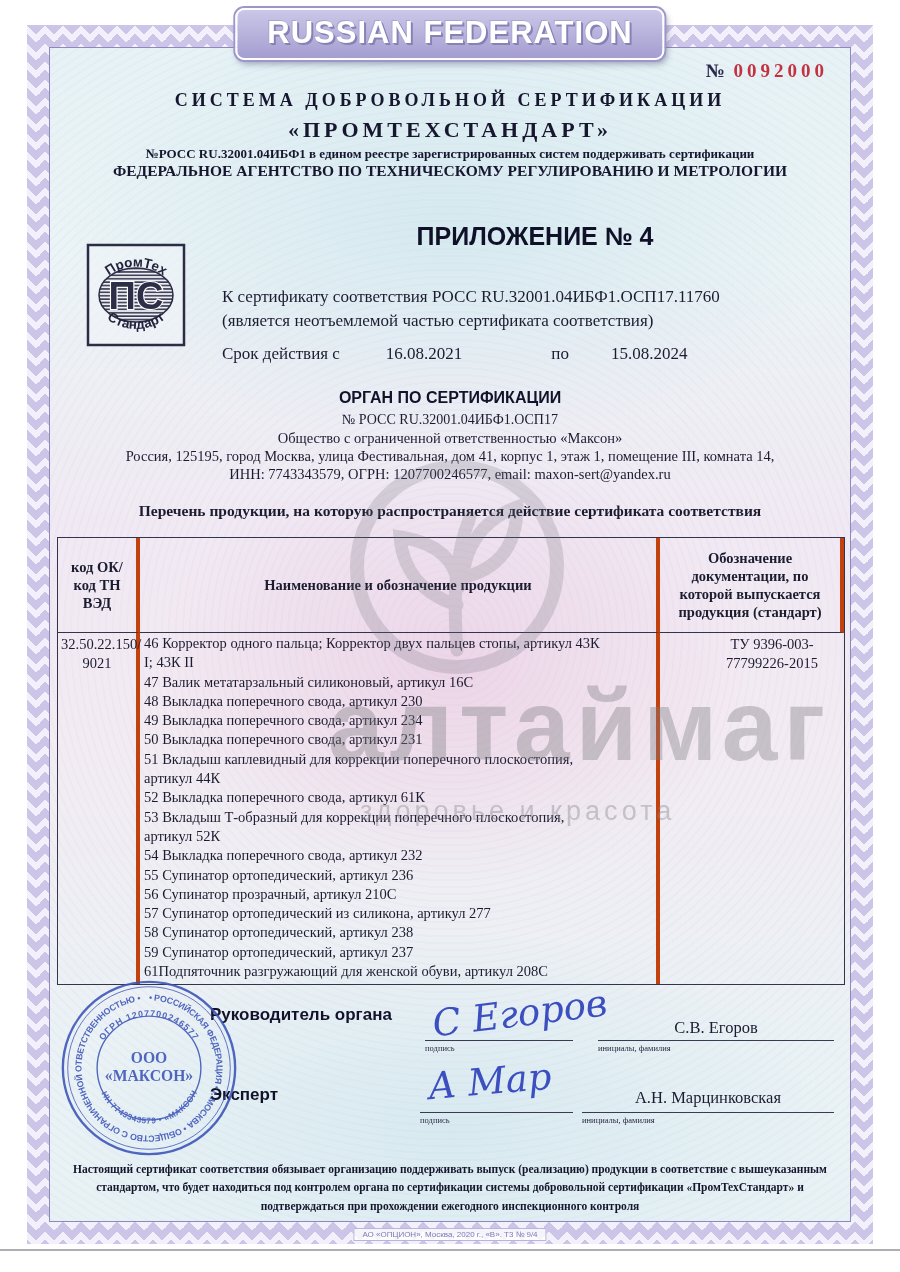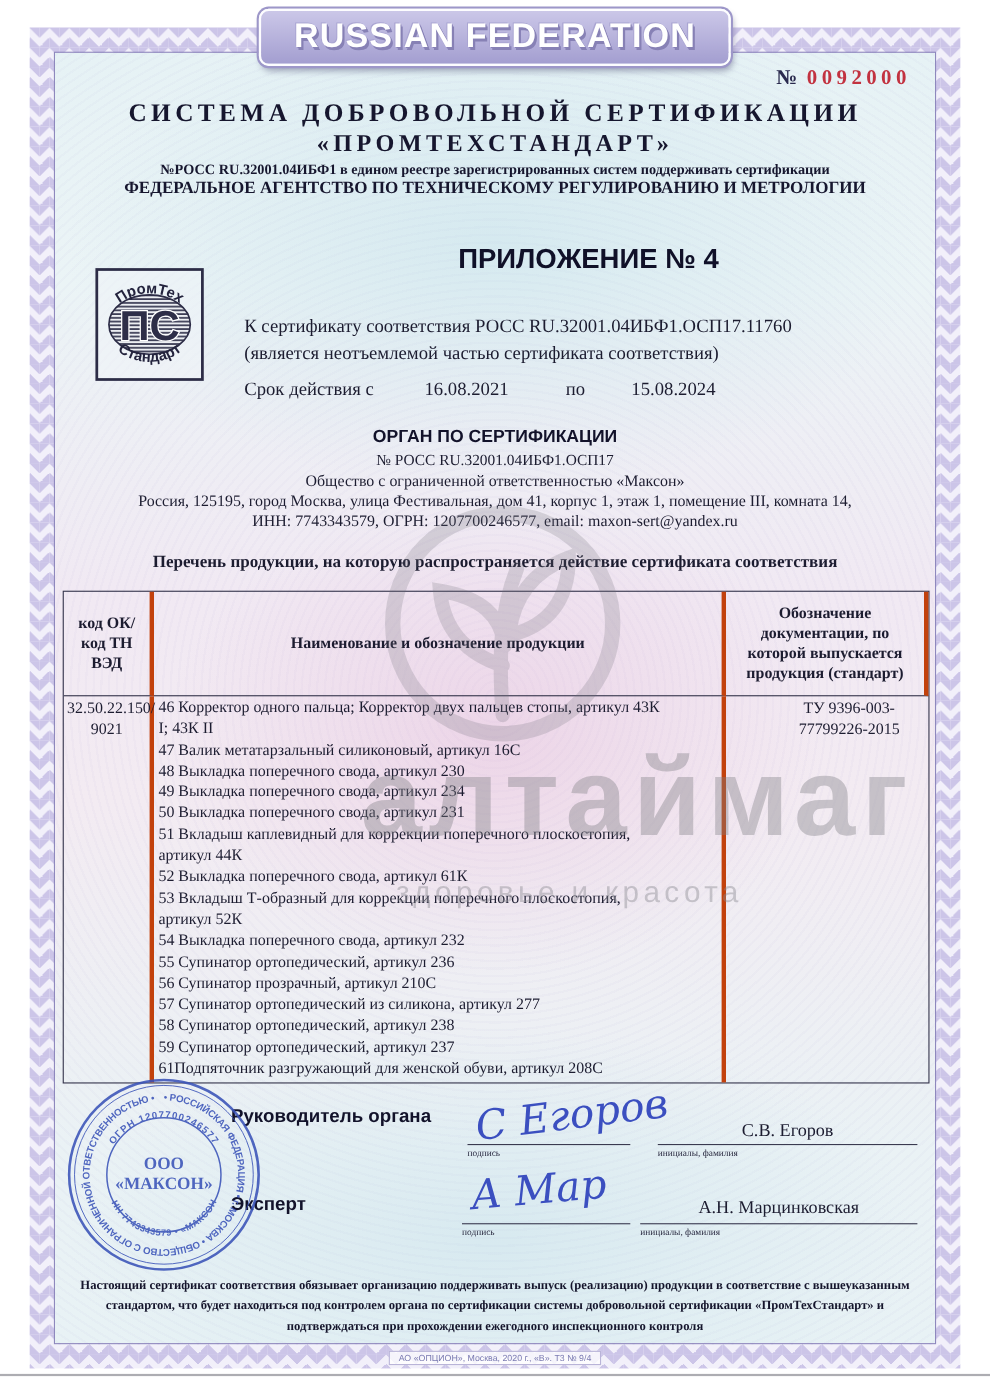--- a/index.html
+++ b/index.html
@@ -32,29 +32,29 @@
     background:linear-gradient(180deg,#cbc7e8,#a39ed0);
     border:2px solid #fdfdff;box-shadow:0 0 0 2px #9d97c9, 2px 4px 6px rgba(70,70,110,.45);
     border-radius:9px;padding:5px 30px 7px;}
   .badge span{font-family:"Liberation Sans", sans-serif;font-weight:bold;font-size:31px;
     letter-spacing:1px;color:#ffffff;
     text-shadow:2px 2px 0 #8781b5,-1px -1px 0 #aaa5d2,1px 1px 0 #8781b5;}
   
   .serial{top:60px;right:72px;font-size:19px;font-weight:bold;letter-spacing:2px;}
   .serial .pfx{color:#2a2a4e;}
   .serial .num{color:#c23240;letter-spacing:4px;}
-  .t1{top:90px;font-size:23px;font-weight:bold;letter-spacing:4px;color:#16162e;}
+  .t1{top:90px;font-size:18px;font-weight:bold;letter-spacing:4px;color:#16162e;}
   .t2{top:117px;font-size:22px;font-weight:bold;letter-spacing:4px;color:#16162e;}
   .reg{top:146px;font-size:13px;font-weight:bold;color:#16162e;}
   .agency{top:162px;font-size:15.5px;font-weight:bold;color:#16162e;}
   .annex-title{top:222px;left:250px;right:80px;text-align:center;font-size:25px;font-weight:bold;color:#101028;}
   .certref1{top:287px;left:222px;font-size:17px;}
   .certref2{top:311px;left:222px;font-size:17px;}
   .validity{top:344px;left:222px;font-size:17px;}
-  .validity .d1{margin-left:46px;margin-top:28px;} .validity .po{margin-left:52px;} .validity .d2{margin-left:42px;}
+  .validity .d1{margin-left:46px;margin-top:28px;} .validity .po{margin-left:89px;} .validity .d2{margin-left:42px;}
   .org-title{top:389px;font-size:16px;font-weight:bold;color:#12122a;}
   .org-num{top:412px;font-size:14px;}
   .org-co{top:430px;font-size:14.5px;}
   .org-addr{top:448px;font-size:14.5px;}
   .org-req{top:466px;font-size:14.5px;}
   .prod-head{top:502px;font-size:15.5px;font-weight:bold;}
   
   .tbl{top:537px;left:57px;width:786px;display:grid;grid-template-columns:82px 520px 184px;
     border:1.5px solid #33334a;background:transparent;font-size:14.5px;z-index:2;}
   .tbl .cell{border-right:4px solid #c2410c;padding:2px 3px;}

